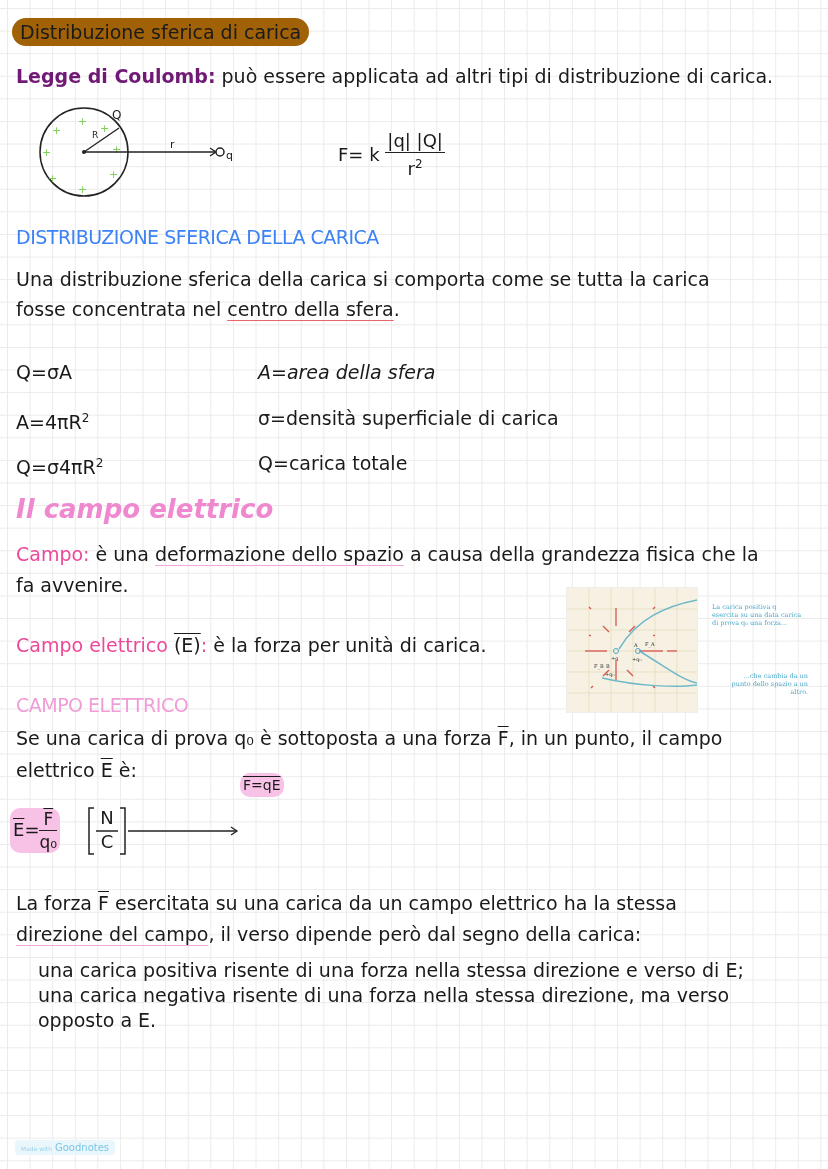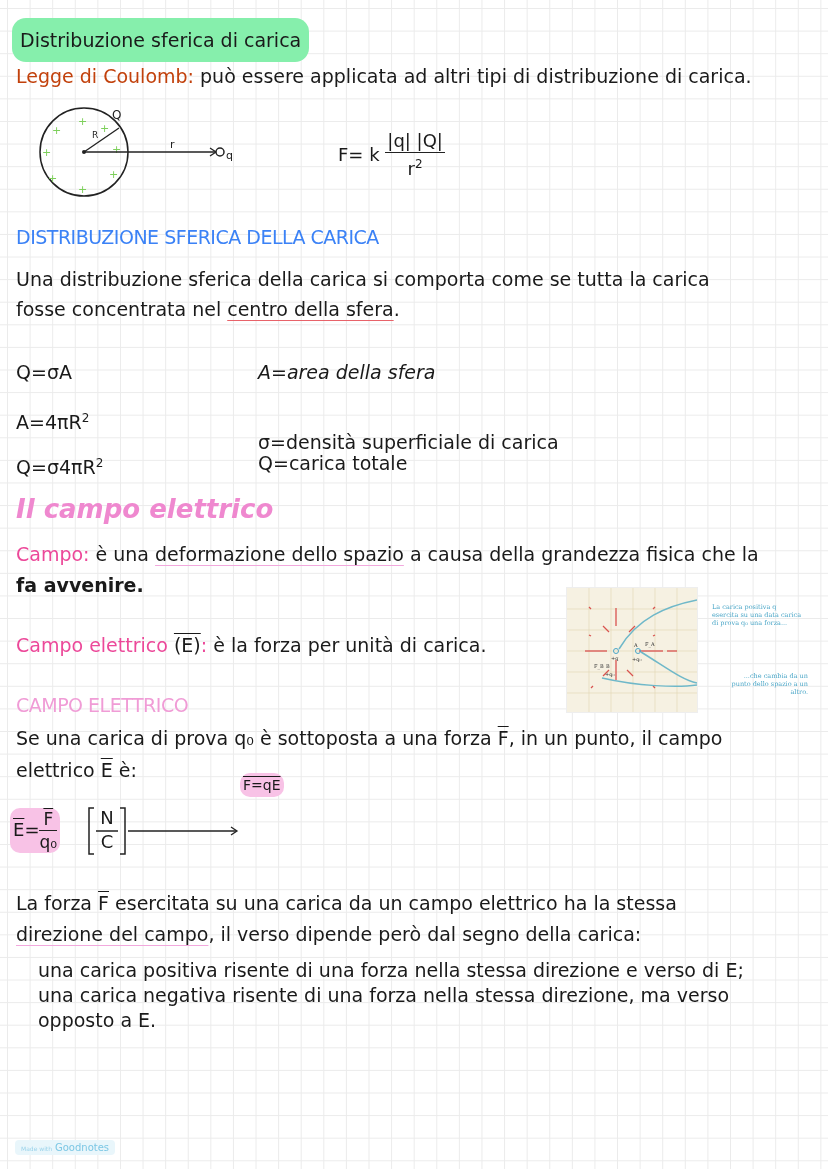--- a/index.html
+++ b/index.html
@@ -9,26 +9,26 @@
     background-image:
       linear-gradient(to right, #ebebeb 1px, transparent 1px),
       linear-gradient(to bottom, #ebebeb 1px, transparent 1px);
     background-size:22.6px 22.6px;
     background-position:7px 8px;
     font-family:"DejaVu Sans", sans-serif;
     color:#1a1a1a;
   }
   .abs { position:absolute; white-space:nowrap; }
   .title-pill {
-    left:12px; top:18px; height:28px; padding:8px 8px;
-    background:#86efac; border-radius:14px;
+    left:12px; top:18px; height:28px; padding:0 8px;
+    background:#a16207; border-radius:14px;
     font-size:19px; line-height:28px; color:#1a1a1a;
   }
   .line { font-size:19px; line-height:24px; }
-  .red { color:#c2410c; }
+  .red { color:#701a75;font-weight:bold; }
   .pink { color:#ec4899; }
   .caps-red { color:#3b82f6; font-size:19px; letter-spacing:-0.5px; }
   .caps-pink { color:#f09cd6; font-size:19px; letter-spacing:-0.5px; }
   .ul-red { text-decoration:underline; text-decoration-color:#e8636a; text-underline-offset:4px; }
   .ul-pink { text-decoration:underline; text-decoration-color:#f2a8dd; text-underline-offset:4px; }
   .ovl { text-decoration:overline; }
   .italic-pink { color:#ef88cf; font-style:italic; font-weight:bold; font-size:26px; }
   .hl-pink { background:#f8c2e6; border-radius:10px; padding:0 3px; }
   .frac { display:inline-block; vertical-align:middle; text-align:center; }
   .frac .num { display:block; border-bottom:1.5px solid #222; padding:0 2px; line-height:22px; }
@@ -87,30 +87,30 @@
 
 <div class="abs caps-red" style="left:16px; top:226px;">DISTRIBUZIONE SFERICA DELLA CARICA</div>
 <div class="abs line" style="left:16px; top:267px;">Una distribuzione sferica della carica si comporta come se tutta la carica</div>
 <div class="abs line" style="left:16px; top:297px;">
   <span>fosse concentrata nel </span><span class="ul-red">centro della sfera</span><span>.</span>
 </div>
 
 <div class="abs line" style="left:16px; top:360px;"><span>Q=σA</span></div>
 <div class="abs line" style="left:258px; top:360px;font-style:italic;">A=area della sfera</div>
 <div class="abs line" style="left:16px; top:406px;"><span>A=4πR</span><sup>2</sup></div>
-<div class="abs line" style="left:258px; top:406px;margin-top:24px;">σ=densità superficiale di carica</div>
+<div class="abs line" style="left:258px; top:406px;">σ=densità superficiale di carica</div>
 <div class="abs line" style="left:16px; top:451px;"><span>Q=σ4πR</span><sup>2</sup></div>
 <div class="abs line" style="left:258px; top:451px;">Q=carica totale</div>
 
 <div class="abs italic-pink" style="left:16px; top:494px;">Il campo elettrico</div>
 
 <div class="abs line" style="left:16px; top:542px;">
   <span class="pink">Campo:</span><span> è una </span><span class="ul-pink">deformazione dello spazio</span><span> a causa della grandezza fisica che la</span>
 </div>
-<div class="abs line" style="left:16px; top:573px;font-weight:bold;">fa avvenire.</div>
+<div class="abs line" style="left:16px; top:573px;">fa avvenire.</div>
 
 <div class="abs line" style="left:16px; top:633px;">
   <span class="pink">Campo elettrico</span> <span class="ovl">(E)</span><span class="pink">:</span><span> è la forza per unità di carica.</span>
 </div>
 
 <div class="abs caps-pink" style="left:16px; top:694px;">CAMPO ELETTRICO</div>
 
 <div class="abs line" style="left:16px; top:726px;">
   <span>Se una carica di prova q₀ è sottoposta a una forza </span><span class="ovl">F</span><span>, in un punto, il campo</span>
 </div>

